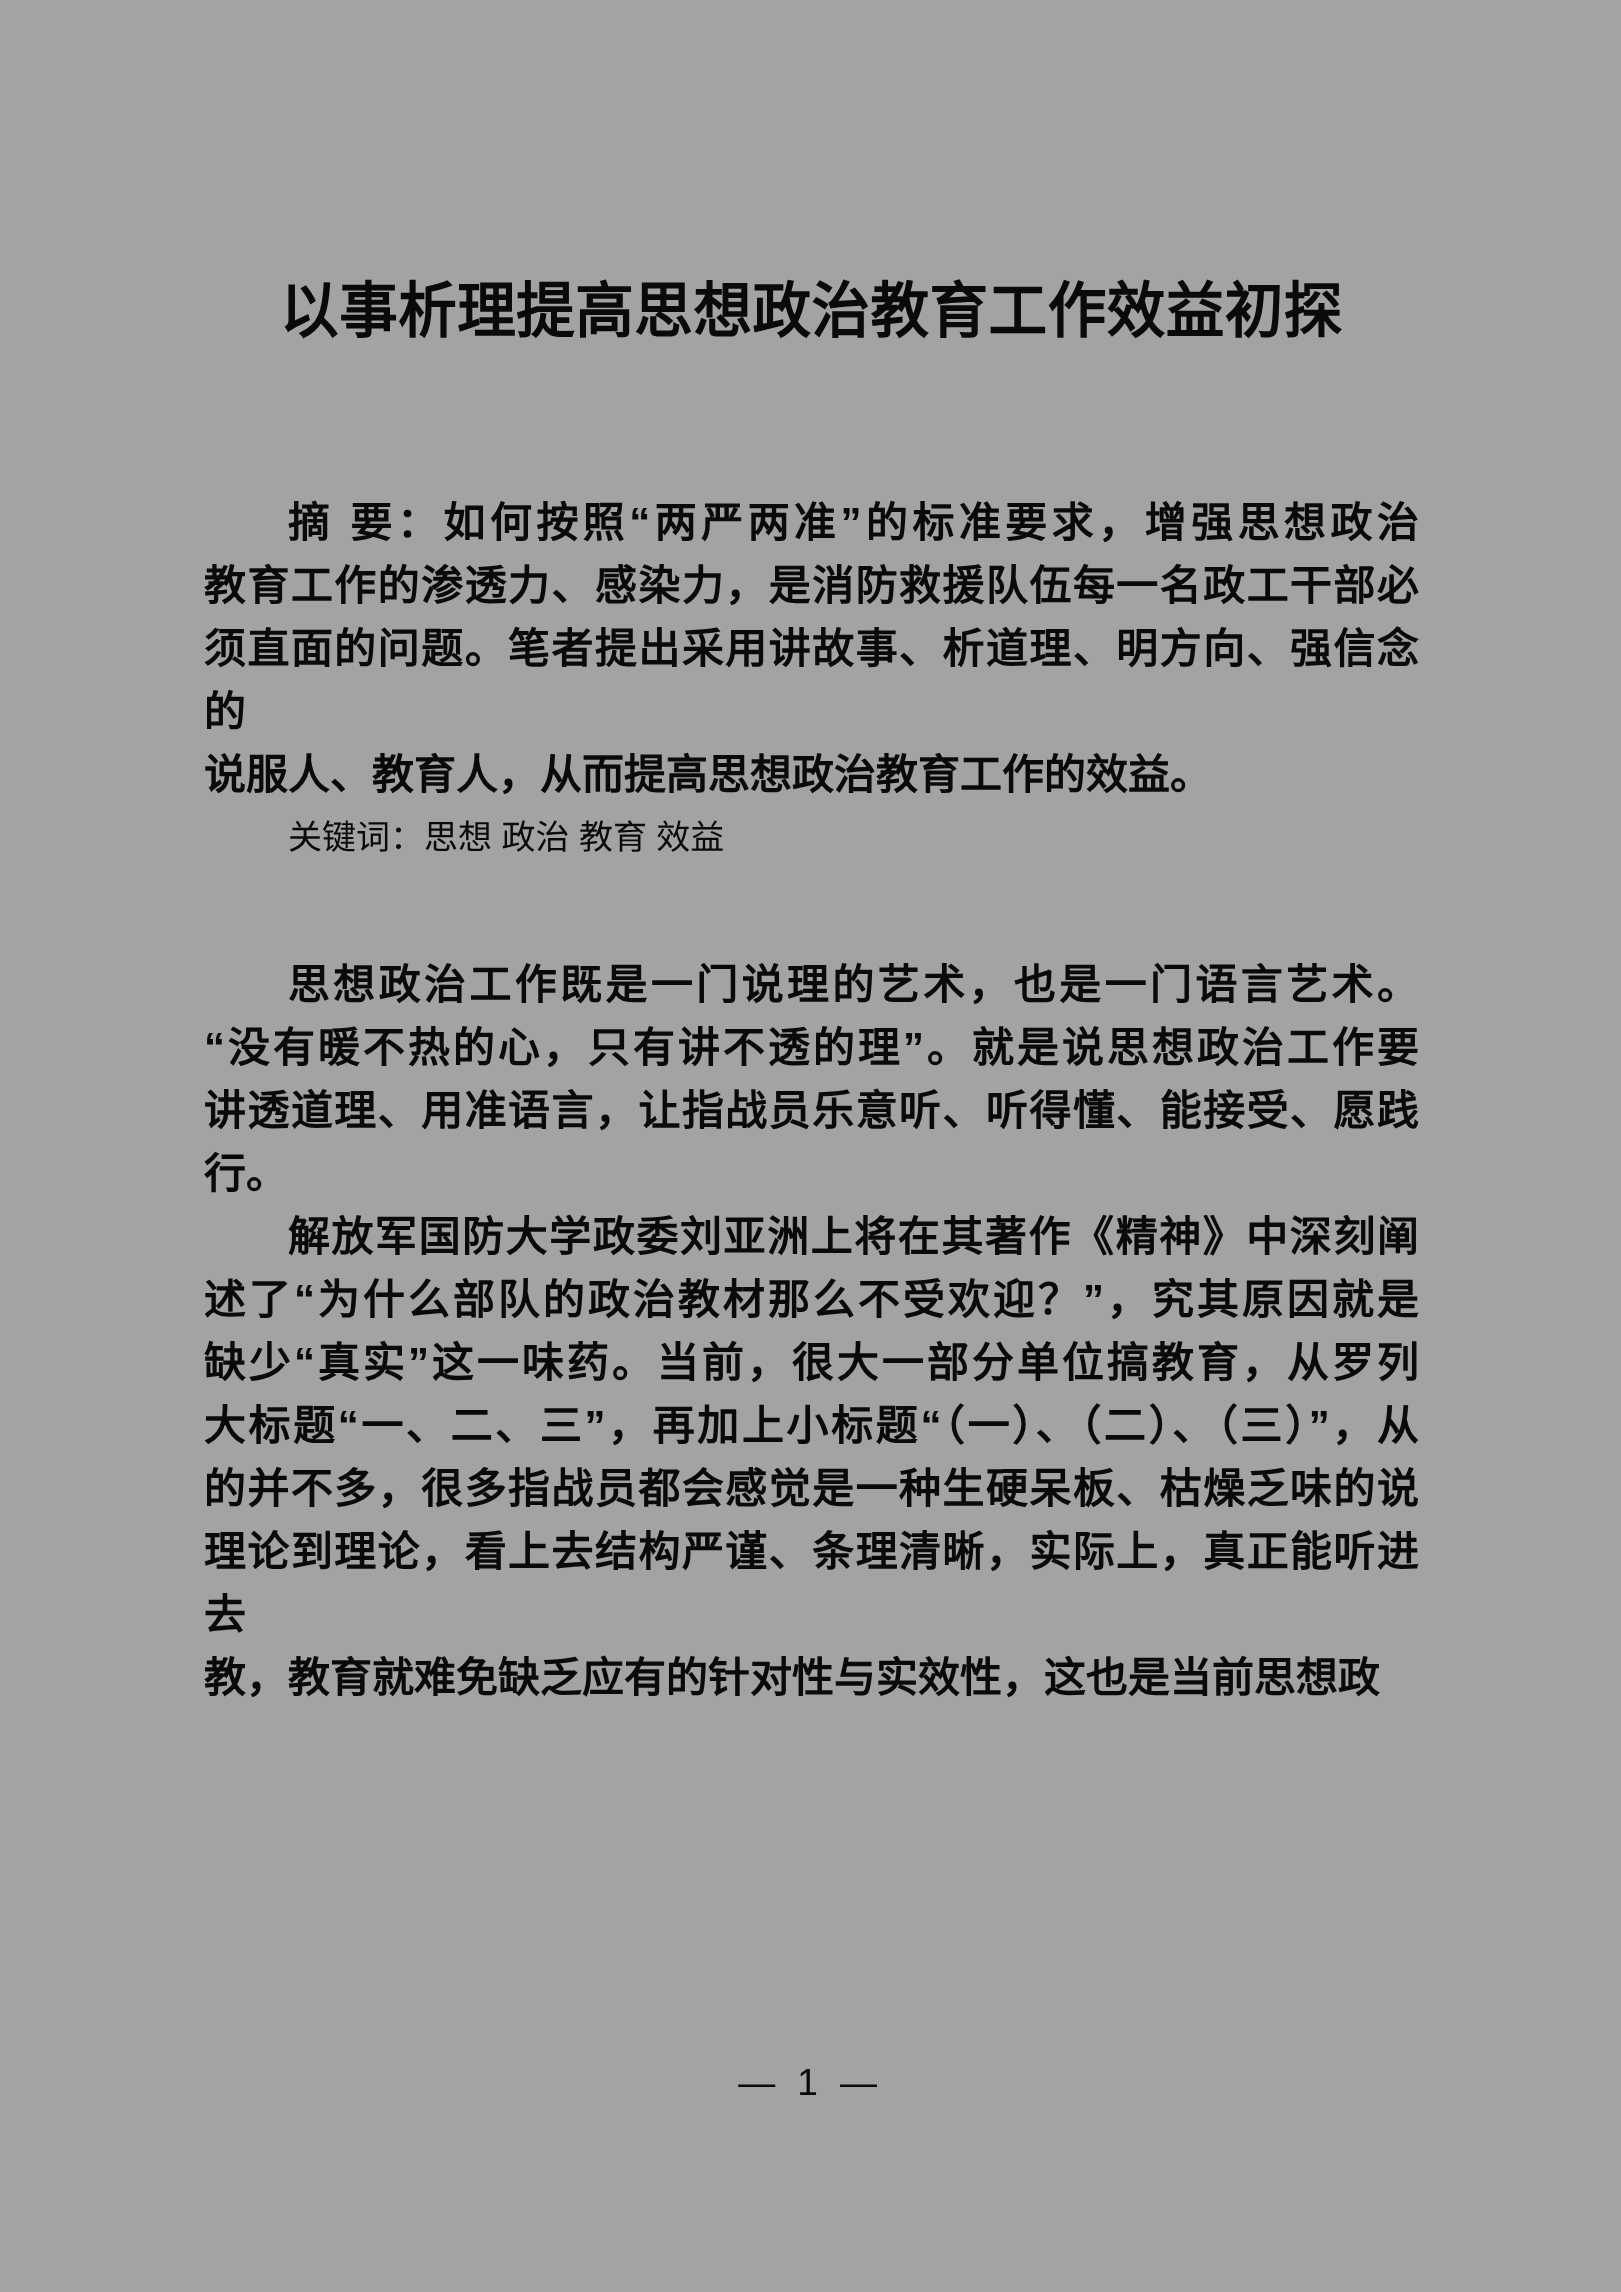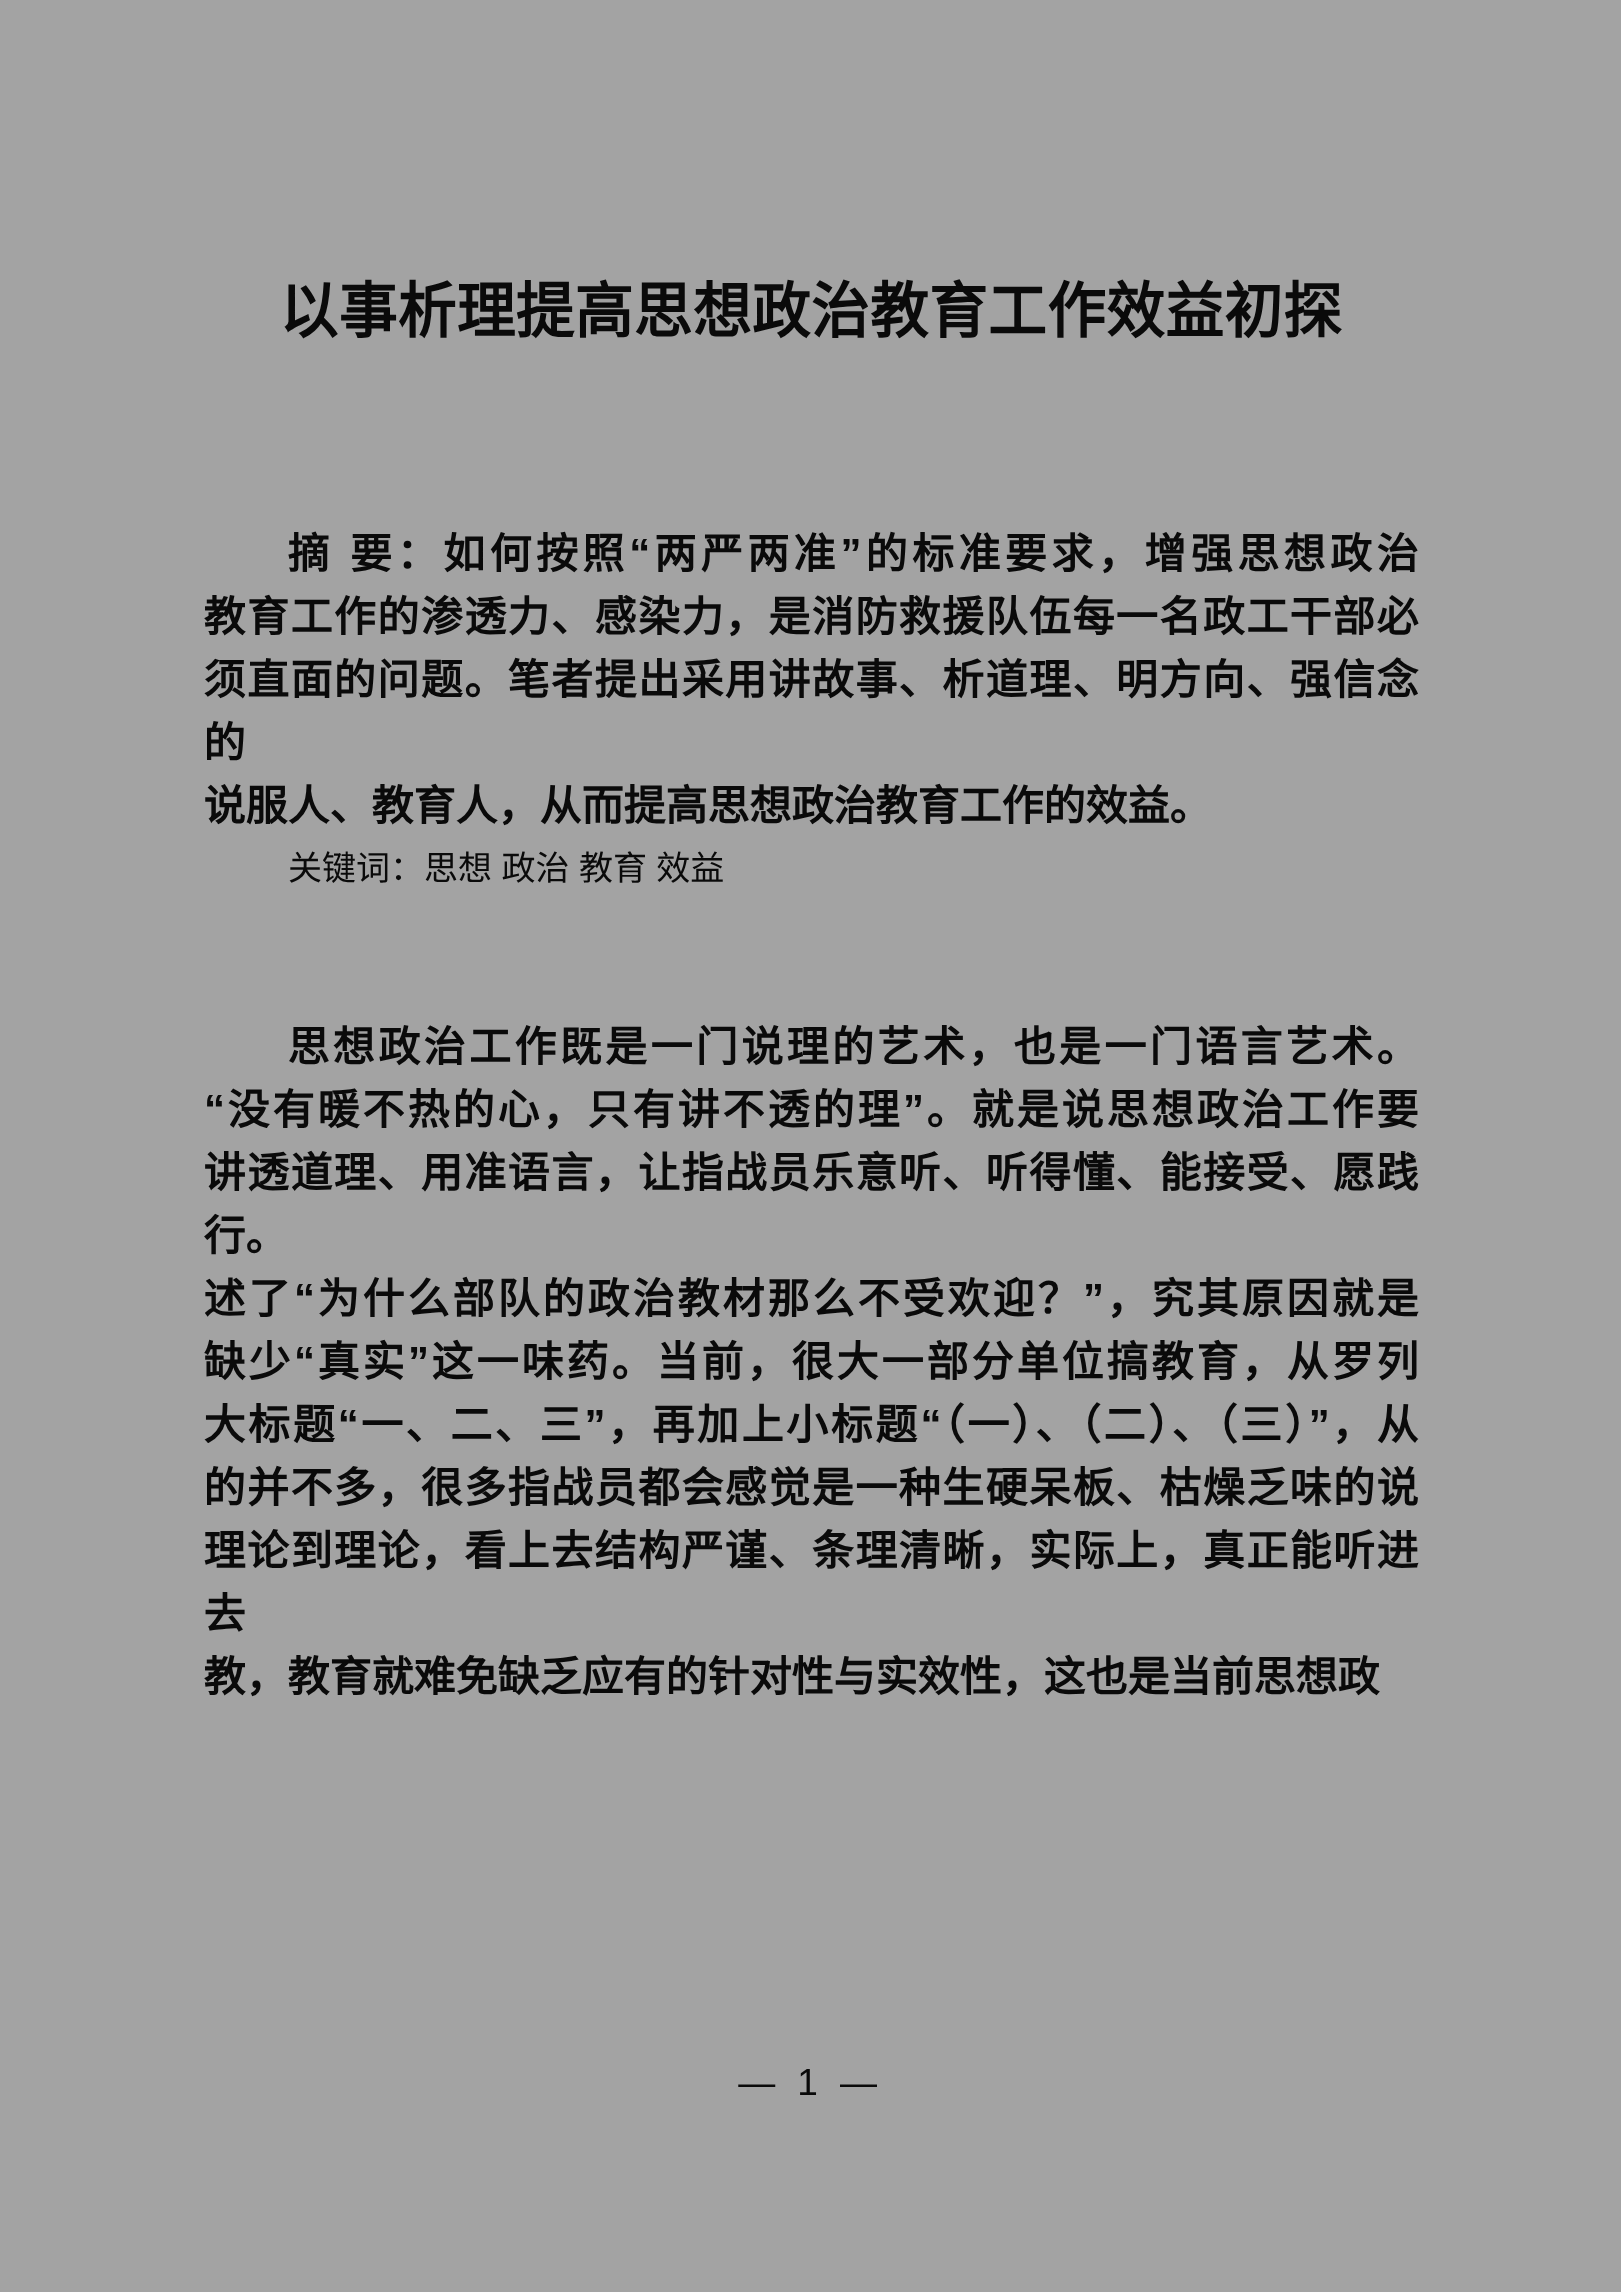--- a/index.html
+++ b/index.html
@@ -120,21 +120,20 @@
     display: block;
     text-align: justify;
     text-align-last: justify;
     white-space: normal;
   }
   .j-line.last {
     text-align-last: left;
   }
   .j-line.indent {
     text-indent: 84px;
-    margin-top: 31px;
   }
 </style>
 </head>
 <body>
 
 <div class="page">
 
   <div class="content">
 
     <div class="title-block">
@@ -154,20 +153,21 @@
 
     <div class="body-block">
 
       <p class="body-para no-indent">
         <span class="j-line indent">思想政治工作既是一门说理的艺术，也是一门语言艺术。</span>
         <span class="j-line">“没有暖不热的心，只有讲不透的理”。就是说思想政治工作要</span>
         <span class="j-line last">讲透道理、用准语言，让指战员乐意听、听得懂、能接受、愿践行。</span>
       </p>
 
       <p class="body-para no-indent">
+        <span class="j-line indent">解放军国防大学政委刘亚洲上将在其著作《精神》中深刻阐</span>
         <span class="j-line">述了“为什么部队的政治教材那么不受欢迎？”，究其原因就是</span>
         <span class="j-line">缺少“真实”这一味药。当前，很大一部分单位搞教育，从罗列</span>
         <span class="j-line">大标题“一、二、三”，再加上小标题“（一）、（二）、（三）”，从</span>
         <span class="j-line">的并不多，很多指战员都会感觉是一种生硬呆板、枯燥乏味的说</span>
         <span class="j-line">理论到理论，看上去结构严谨、条理清晰，实际上，真正能听进去</span>
         <span class="j-line last">教，教育就难免缺乏应有的针对性与实效性，这也是当前思想政</span>
       </p>
 
     </div>
 

